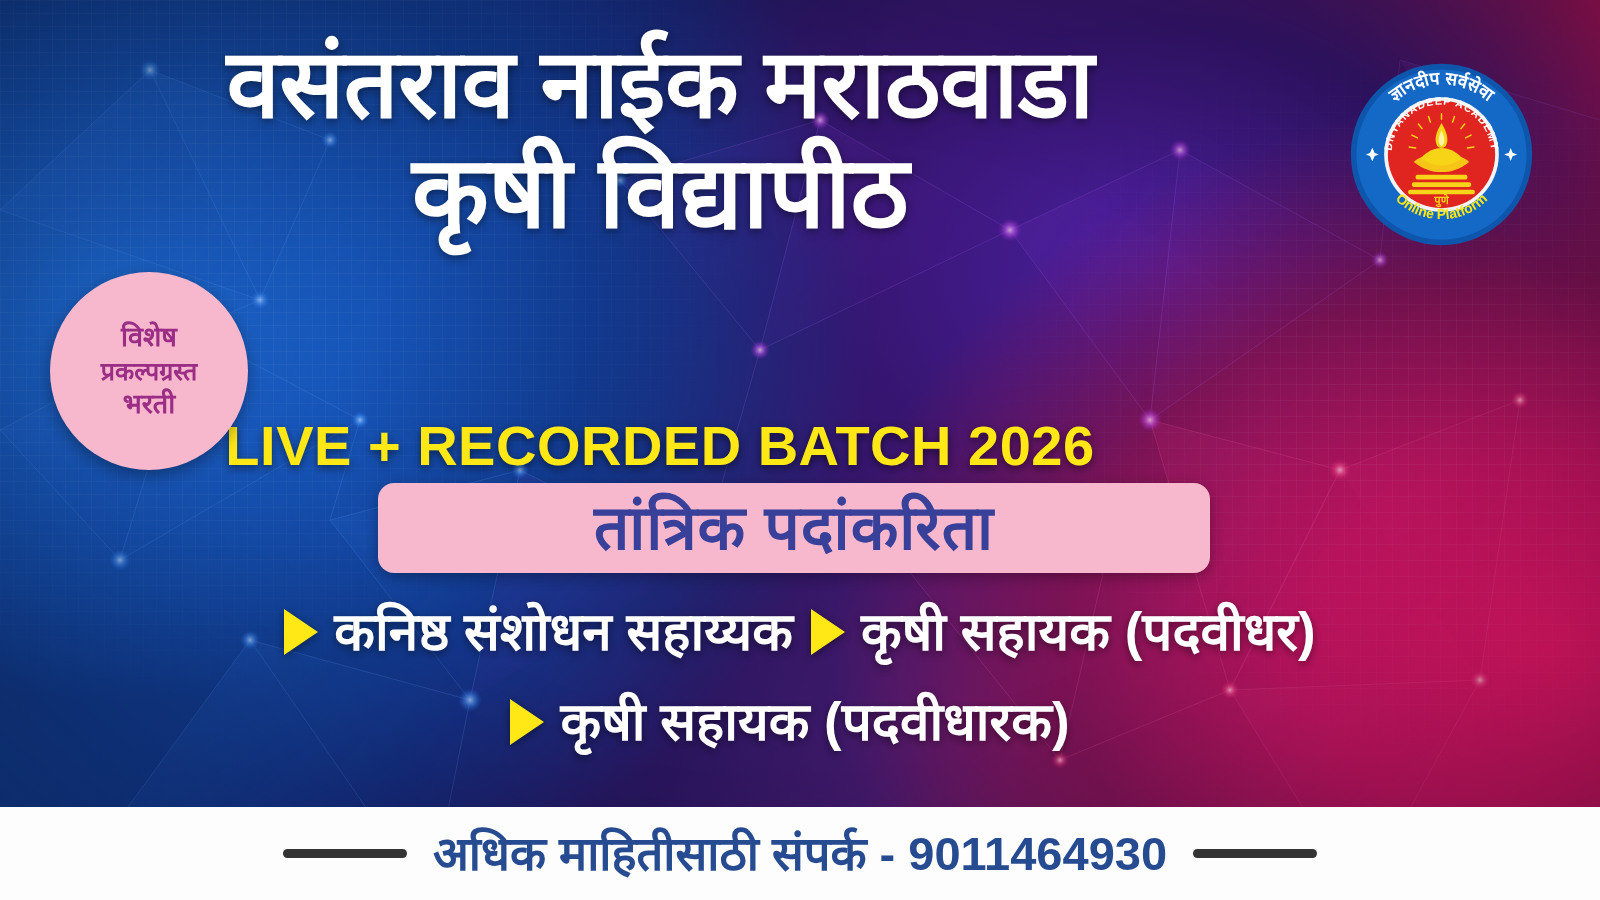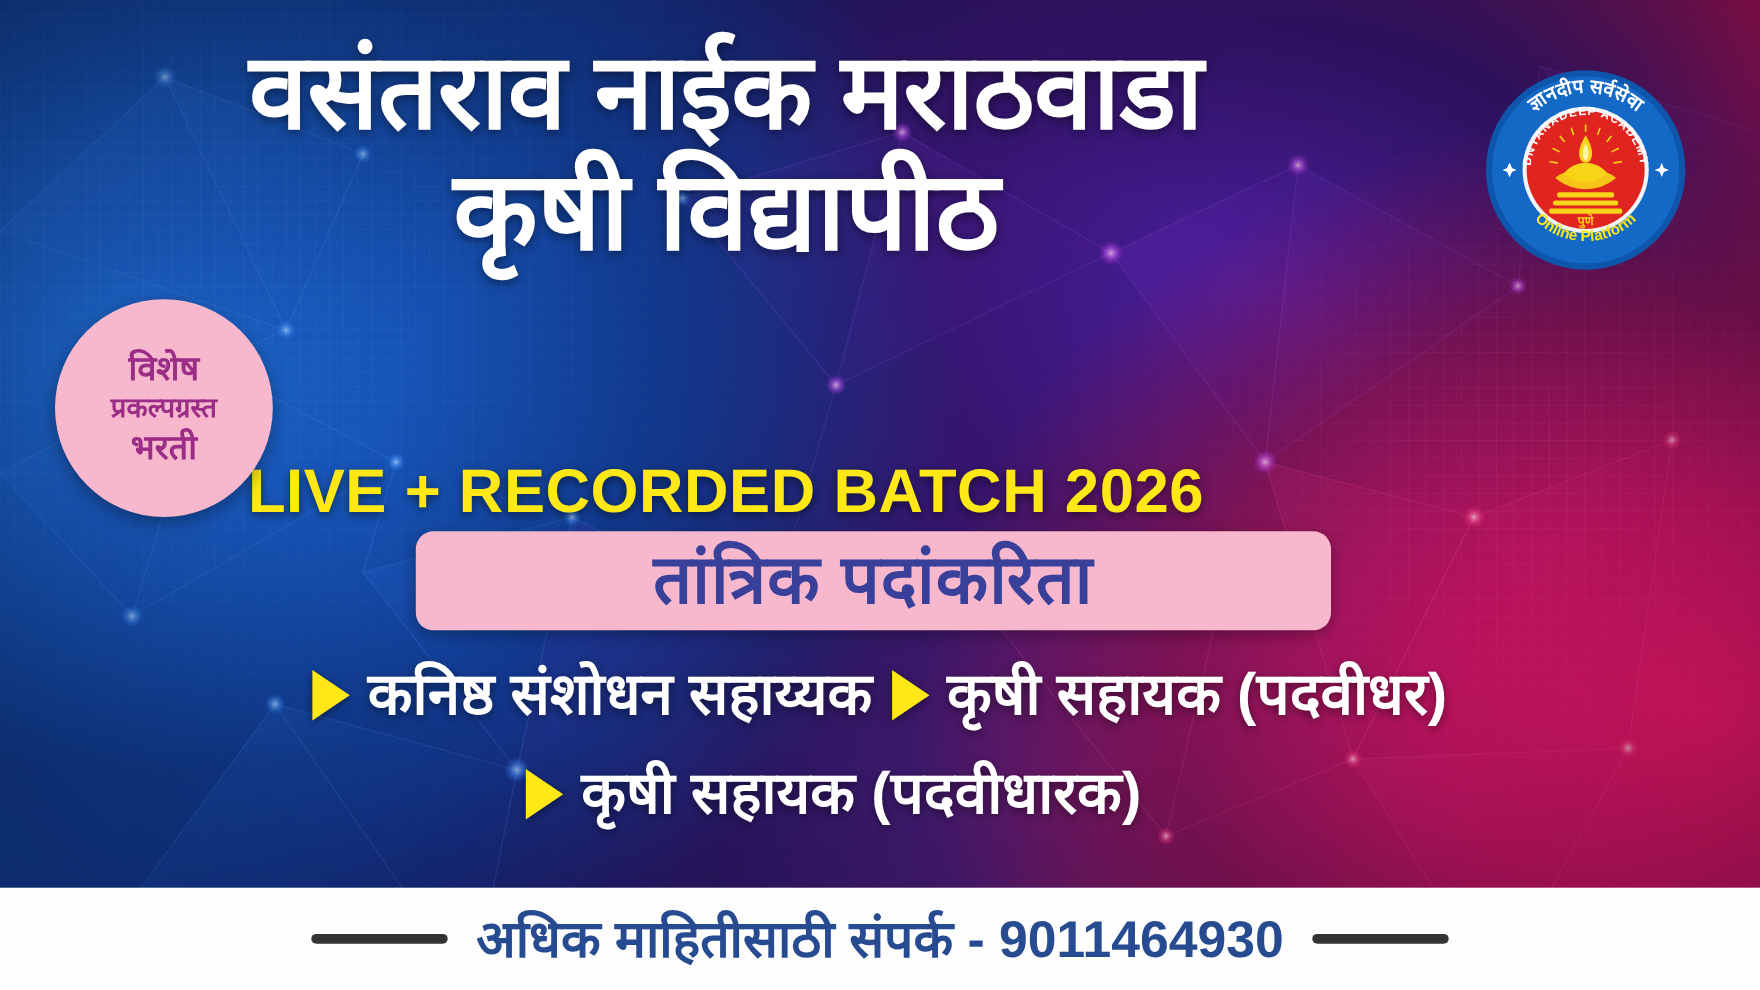--- a/index.html
+++ b/index.html
@@ -125,21 +125,21 @@
     background: #f7b8cd;
     display: flex;
     flex-direction: column;
     align-items: center;
     justify-content: center;
     box-shadow: 0 5px 16px rgba(0,0,0,0.35);
   }
   .special-badge span {
     color: #9c2d86;
     font-weight: 700;
-    font-size: 31px;
+    font-size: 27px;
     line-height: 1.28;
     white-space: nowrap;
   }
   .special-badge span.wide { font-size: 25px; }
 
   
   .posts-row {
     position: absolute;
     left: 0;
     top: 604px;
@@ -150,20 +150,21 @@
     gap: 18px;
   }
   .posts-row-2 {
     position: absolute;
     left: 0;
     top: 694px;
     width: 1516px;
     display: flex;
     justify-content: center;
     align-items: center;
+    padding-left: 32px;
   }
   .post-item {
     display: flex;
     align-items: center;
     gap: 16px;
   }
   .bullet-arrow {
     width: 0;
     height: 0;
     border-top: 23px solid transparent;

